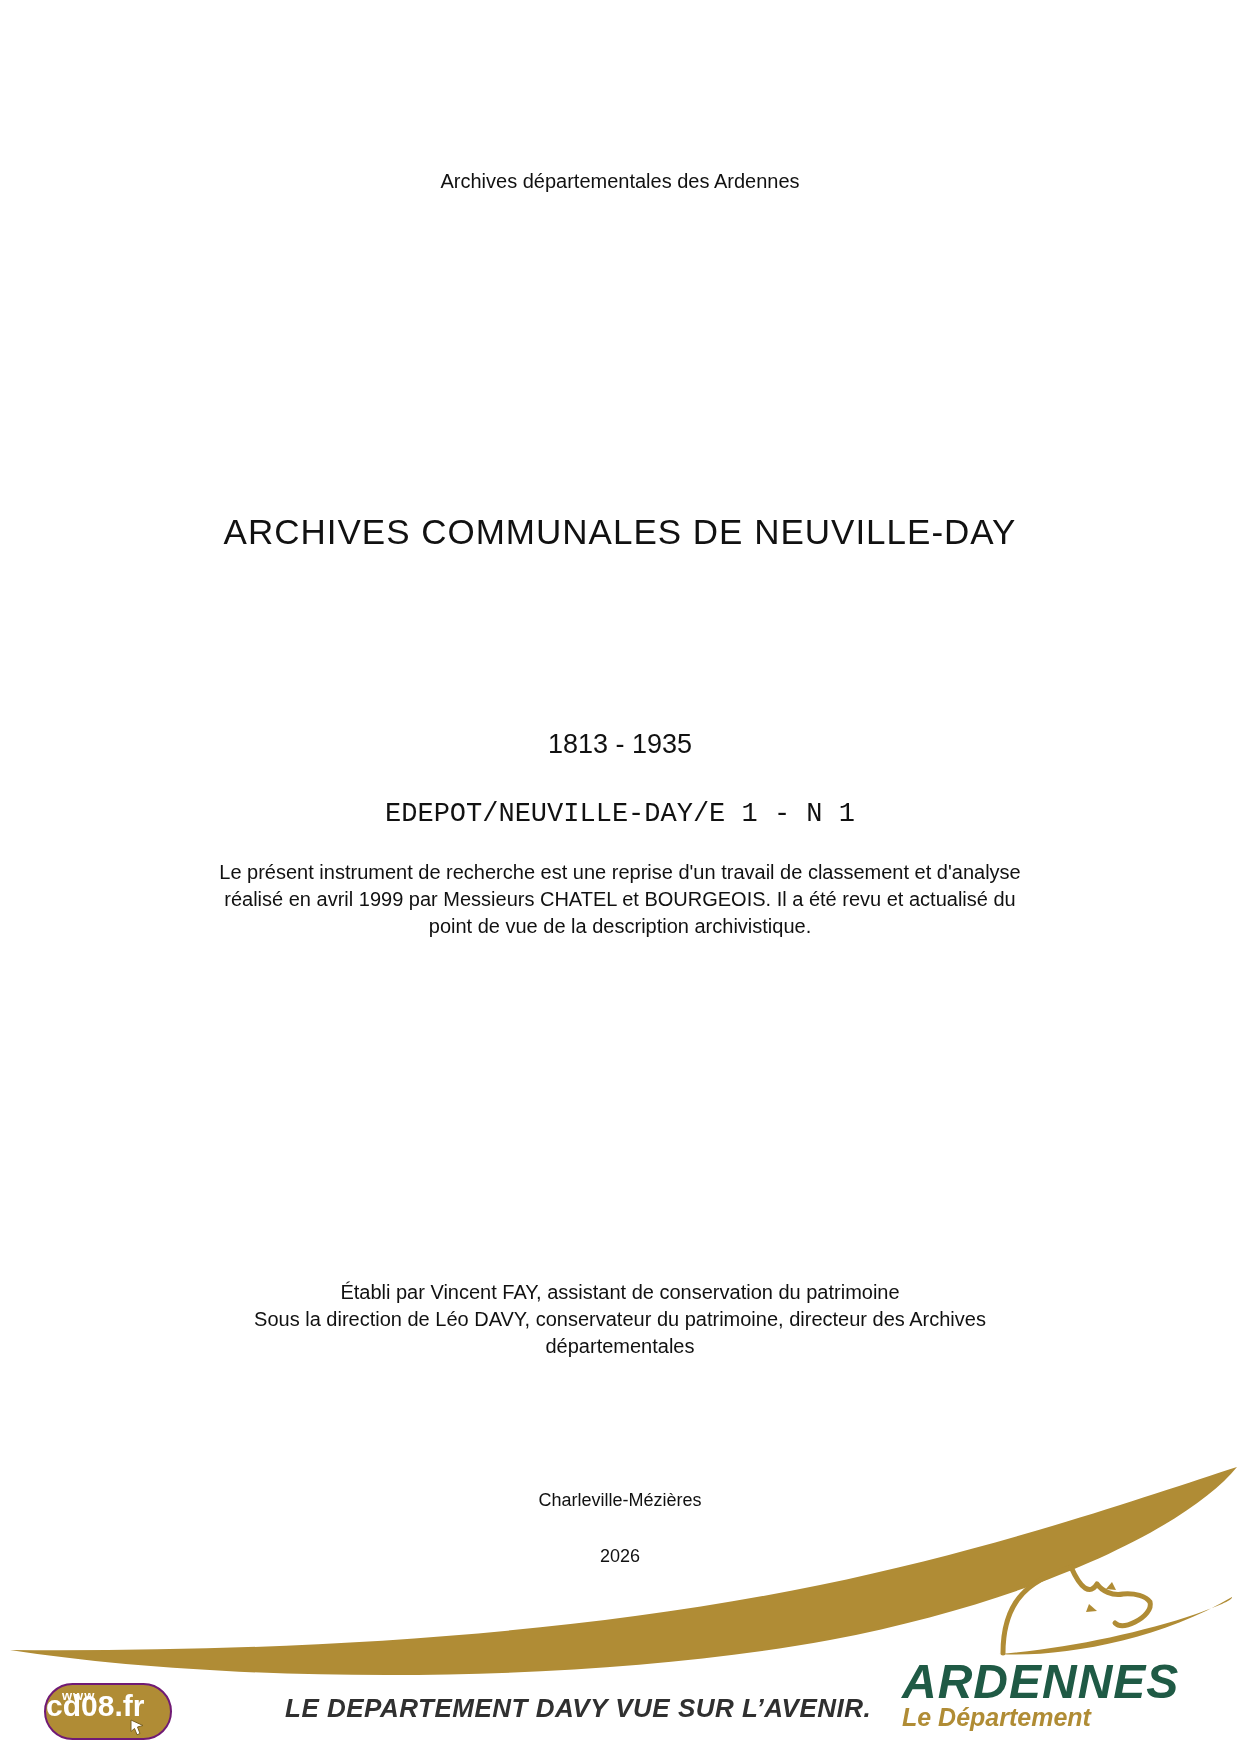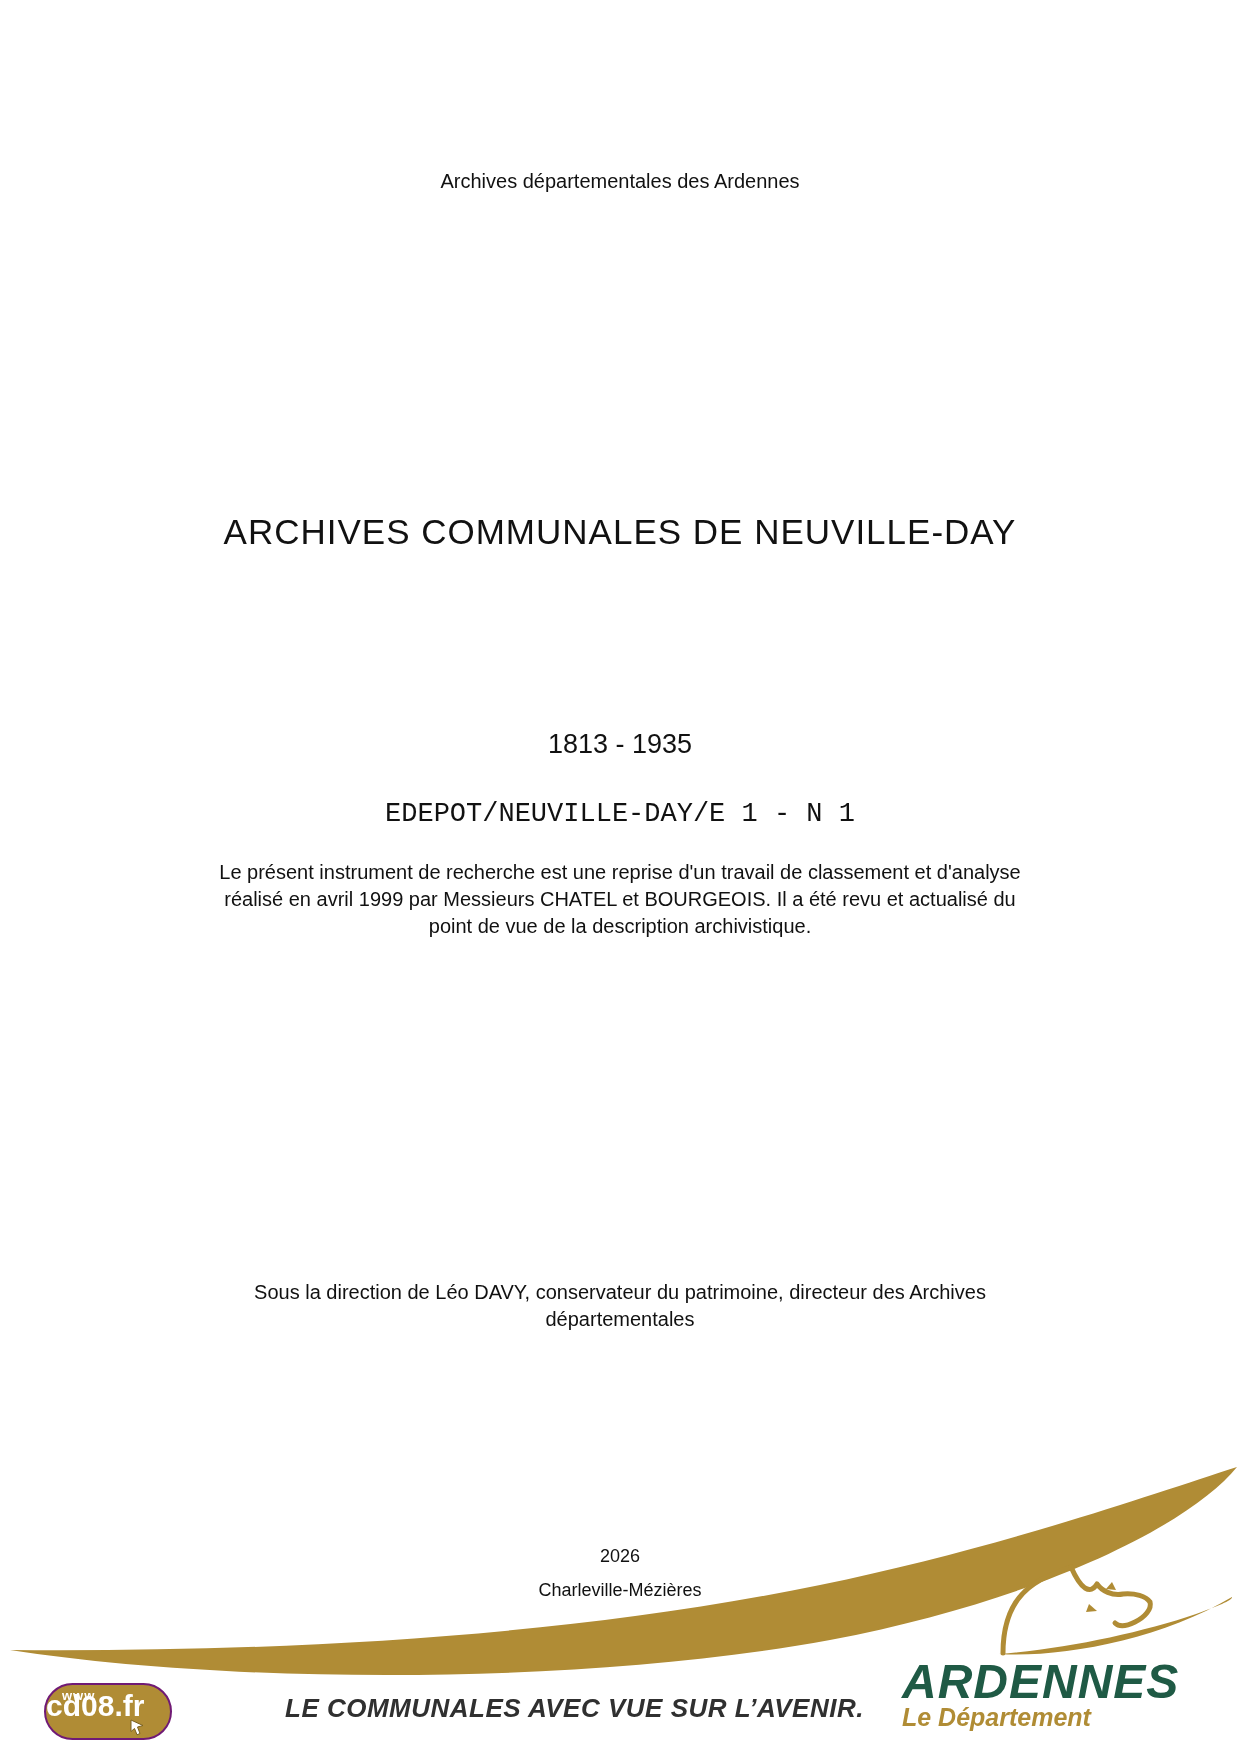--- a/index.html
+++ b/index.html
@@ -59,21 +59,21 @@
     position: absolute;
     top: 1279px;
     left: 50%;
     transform: translateX(-50%);
     width: 880px;
     text-align: center;
     font-size: 20px;
     line-height: 27px;
     color: #111;
   }
-  .place { top: 1580px; font-size: 18px; color: #111; }
+  .place { top: 1490px; font-size: 18px; color: #111; }
   .year  { top: 1546px; font-size: 18px; color: #111; }
 
   .footer-art {
     position: absolute;
     left: 0;
     top: 1400px;
     width: 1240px;
     height: 353px;
     display: block;
   }
@@ -160,20 +160,21 @@
 
   <div class="centered-line header-line">Archives départementales des Ardennes</div>
 
   <div class="centered-line date-range">1813 - 1935</div>
 
   <div class="centered-line reference">EDEPOT/NEUVILLE-DAY/E 1 - N 1</div>
 
   <p class="description">Le présent instrument de recherche est une reprise d'un travail de classement et d'analyse réalisé en avril 1999 par Messieurs CHATEL et BOURGEOIS. Il a été revu et actualisé du point de vue de la description archivistique.</p>
 
   <div class="credits">
+    <div>Établi par Vincent FAY, assistant de conservation du patrimoine</div>
     <div>Sous la direction de Léo DAVY, conservateur du patrimoine, directeur des Archives départementales</div>
   </div>
 
   <div class="centered-line place">Charleville-Mézières</div>
 
   <div class="centered-line year">2026</div>
 
   <svg class="footer-art" viewBox="0 0 1240 353" xmlns="http://www.w3.org/2000/svg">
 
     <path fill="#b08c35" d="M 10,250
@@ -204,20 +205,20 @@
   </svg>
 
   <div class="cd08-badge">
     <span class="cd08-www">www</span>
     <span class="cd08-main">cd08.fr</span>
     <svg class="cd08-cursor" viewBox="0 0 14 17" xmlns="http://www.w3.org/2000/svg">
       <path d="M1,1 L13,6.5 L7.5,8 L10,14.5 L7,15.8 L4.5,9.5 L1,12.5 Z" fill="#ffffff" stroke="#7a6020" stroke-width="1"></path>
     </svg>
   </div>
 
-  <div class="slogan">LE COMMUNALES AVEC VUE SUR L’AVENIR.</div>
+  <div class="slogan">LE DEPARTEMENT DAVY VUE SUR L’AVENIR.</div>
 
   <div class="brand">
     <div class="brand-name">ARDENNES</div>
     <div class="brand-sub">Le Département</div>
   </div>
 
 </div>
 
 </body></html>

